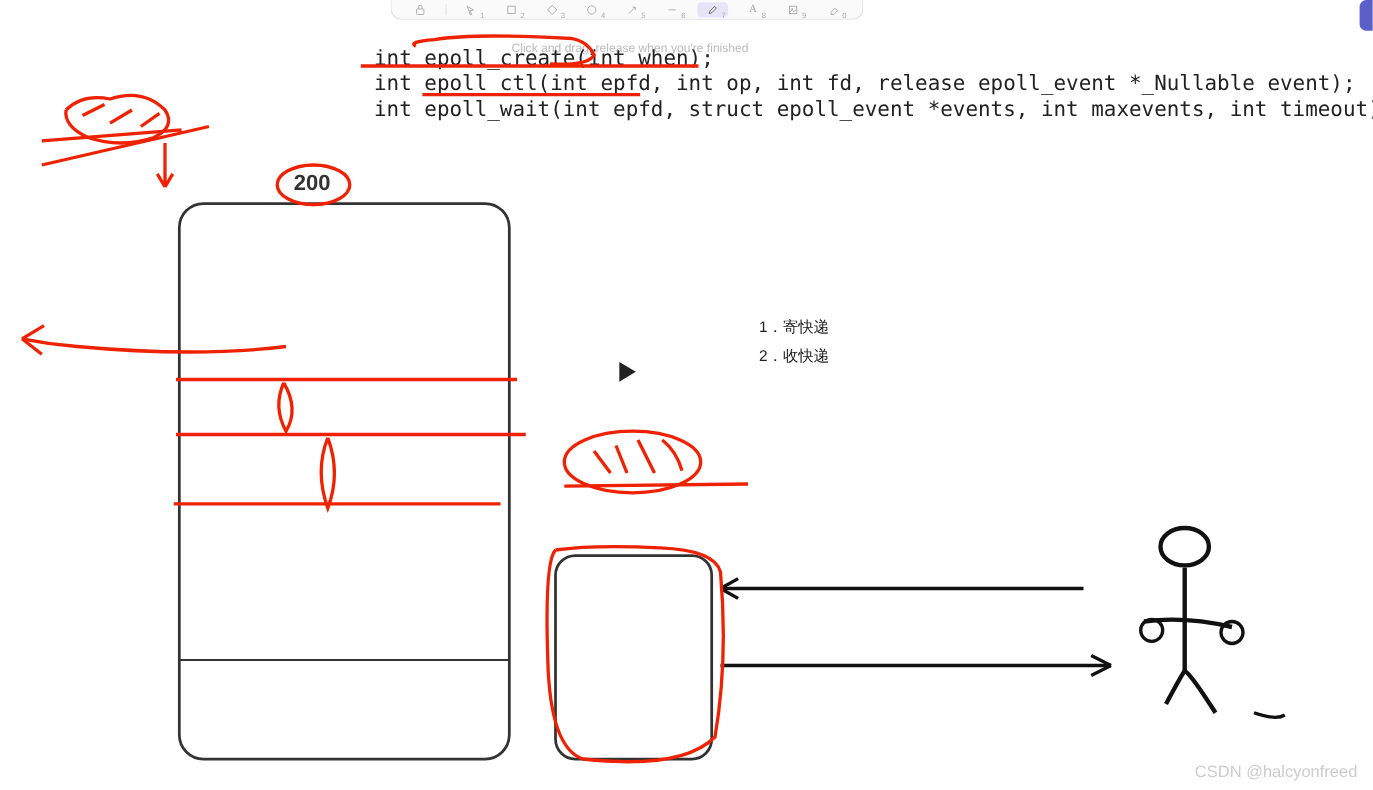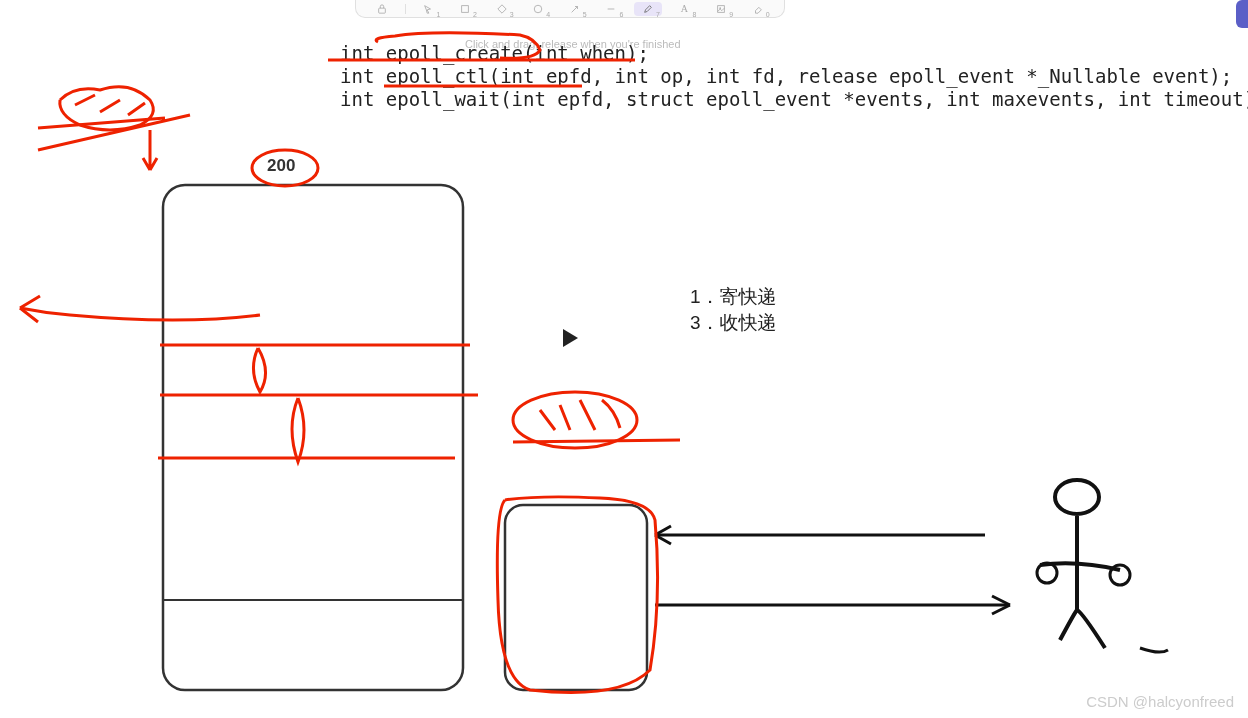--- a/index.html
+++ b/index.html
@@ -60,30 +60,30 @@
       font-size: 19px;
       line-height: 23px;
       white-space: pre;
       color: #222;
       font-family: "Consolas", monospace;
     }
     .num-label {
       position: absolute;
       top: 156px;
       left: 267px;
-      font-size: 17px;
+      font-size: 20px;
       font-weight: 600;
       color: #333;
       font-family: sans-serif;
     }
     .list-block {
       position: absolute;
       top: 284px;
       left: 690px;
-      font-size: 19px;
+      font-size: 14px;
       line-height: 26px;
       color: #222;
       font-family: sans-serif;
     }
     .play-btn {
       position: absolute;
       top: 326px;
       left: 558px;
       color: #222;
       cursor: pointer;
@@ -190,21 +190,21 @@
 <div class="tab-edge"></div>
 
 <div class="code-block"><span>int epoll_create(int when);</span>
 <span>int epoll_ctl(int epfd, int op, int fd, release epoll_event *_Nullable event);</span>
 <span>int epoll_wait(int epfd, struct epoll_event *events, int maxevents, int timeout);</span></div>
 
 <div class="num-label">200</div>
 
 <div class="list-block">
   <div>1．寄快递</div>
-  <div>3．收快递</div>
+  <div>2．收快递</div>
 </div>
 
 <div class="play-btn">
   <svg width="24" height="24" viewBox="0 0 24 24">
       <path d="M5 3 L20 12 L5 21 Z" fill="#222"></path>
     </svg>
 </div>
 
 <div class="watermark">CSDN @halcyonfreed</div>
 

